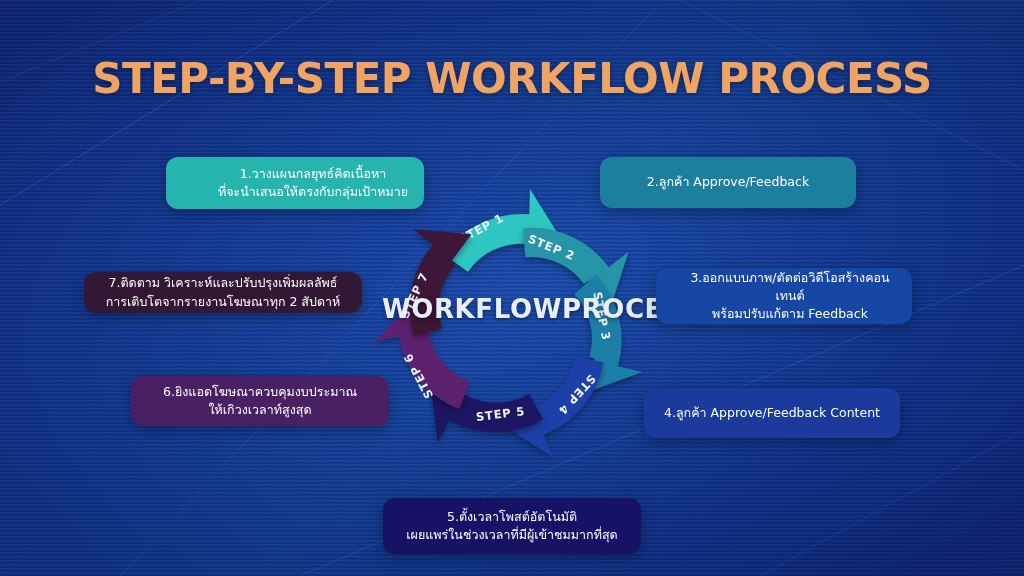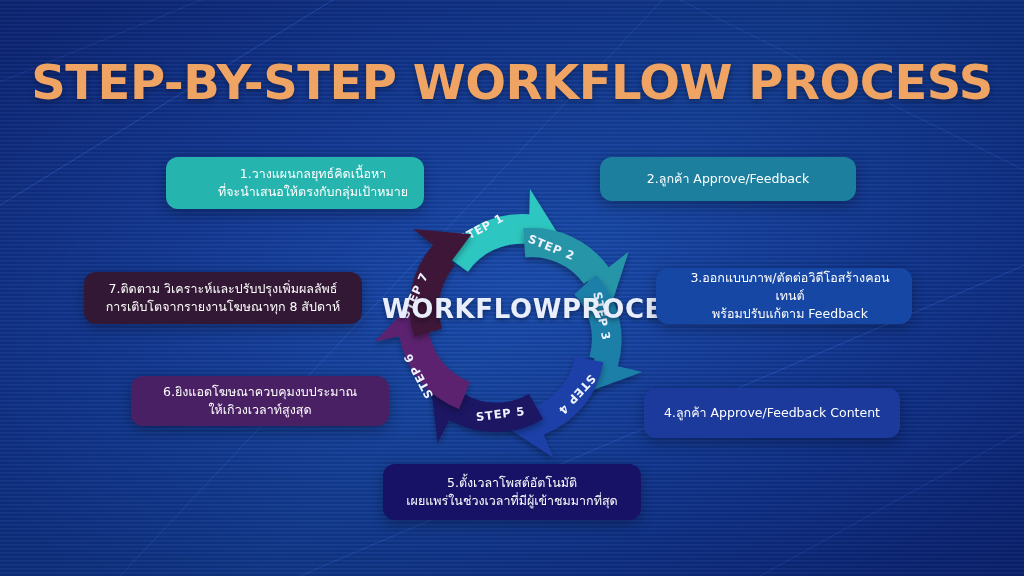--- a/index.html
+++ b/index.html
@@ -29,21 +29,21 @@
   }
   .vignette{
     position:absolute;inset:0;pointer-events:none;
     background:radial-gradient(ellipse 70% 60% at 50% 50%, rgba(40,90,200,0.25) 0%, rgba(5,18,70,0.35) 100%);
   }
 
   
   #title{
     position:absolute;left:0;right:0;top:54px;
     text-align:center;
-    font-size:48px;font-weight:bold;letter-spacing:-0.5px;
+    font-size:42px;font-weight:bold;letter-spacing:-0.5px;
     color:#f0a464;
     font-family:"DejaVu Sans","Liberation Sans",sans-serif;
     text-shadow:0 2px 6px rgba(0,0,0,0.35);
     z-index:6;
   }
 
   
   .box{
     position:absolute;
     border-radius:12px;
@@ -53,26 +53,26 @@
     line-height:1.45;
     font-size:12.5px;
     padding:8px 12px;
     box-sizing:border-box;
     box-shadow:0 4px 14px rgba(0,0,0,0.30);
     z-index:5;
   }
   .box span{display:block;}
 
   #box1{left:166px;top:157px;width:258px;height:52px;background:#26b4ae;}
-  #box2{left:600px;top:157px;width:256px;height:44px;background:#1d7f9e;text-align:right;}
+  #box2{left:600px;top:157px;width:256px;height:51px;background:#1d7f9e;text-align:right;}
   #box3{left:656px;top:268px;width:256px;height:56px;background:#1747a4;}
   #box4{left:644px;top:388px;width:256px;height:50px;background:#1b3a9c;}
-  #box5{left:383px;top:464px;width:258px;height:56px;background:#171266;}
+  #box5{left:383px;top:498px;width:258px;height:56px;background:#171266;}
   #box6{left:131px;top:376px;width:258px;height:50px;background:#4a2064;}
-  #box7{left:84px;top:272px;width:278px;height:52px;background:#321834;}
+  #box7{left:84px;top:272px;width:278px;height:41px;background:#321834;}
 
   
   #wheel{position:absolute;left:382px;top:196px;width:260px;height:260px;z-index:4;}
   #wheel svg{display:block;width:260px;height:260px;overflow:visible;}
   .steplabel{
     fill:#eef3ff;
     font-family:"DejaVu Sans","Liberation Sans",sans-serif;
     font-size:11.5px;font-weight:bold;letter-spacing:0.8px;
   }
   #centerText{
@@ -220,17 +220,17 @@
   <div class="box" id="box6" style="background: rgb(74, 32, 100);">
     <span>
       <span>6.ยิงแอดโฆษณาควบคุมงบประมาณ</span>
       <span>ให้เกิวงเวลาท์สูงสุด</span>
     </span>
   </div>
 
   <div class="box" id="box7" style="background: rgb(50, 24, 52);">
     <span>
       <span>7.ติดตาม วิเคราะห์และปรับปรุงเพิ่มผลลัพธ์</span>
-      <span>การเติบโตจากรายงานโฆษณาทุก 8 สัปดาห์</span>
+      <span>การเติบโตจากรายงานโฆษณาทุก 2 สัปดาห์</span>
     </span>
   </div>
 
 </div>
 
 </body></html>

